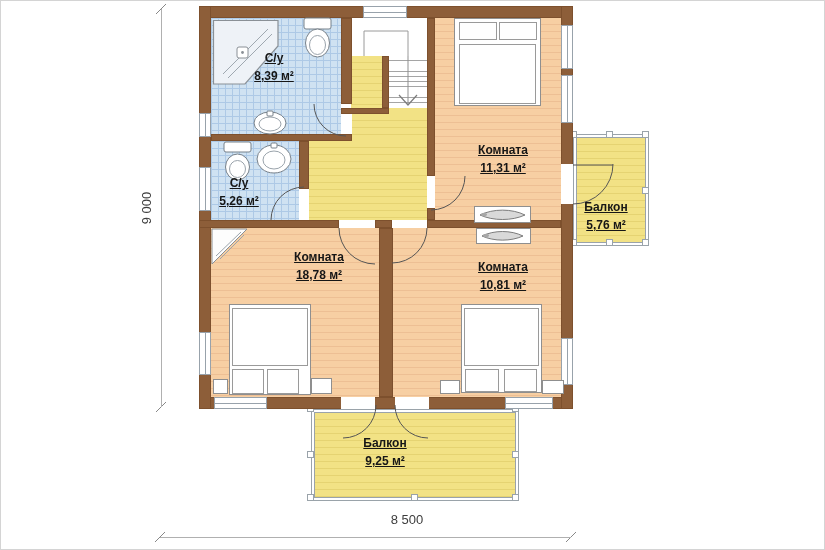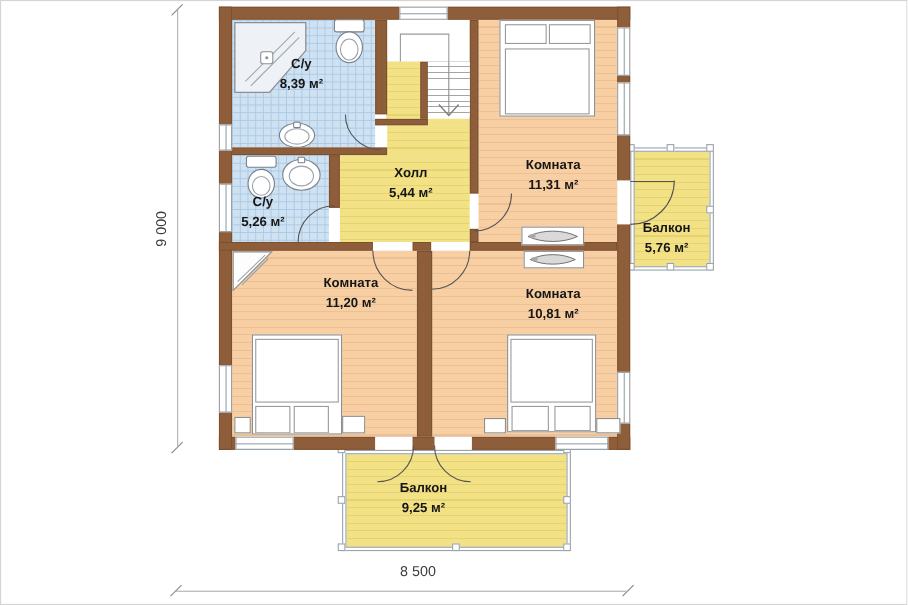--- a/index.html
+++ b/index.html
@@ -12,21 +12,21 @@
   .win.h::after{content:"";position:absolute;left:0;right:0;top:50%;height:1px;background:#98a2ab;}
   .win.v::after{content:"";position:absolute;top:0;bottom:0;left:50%;width:1px;background:#98a2ab;}
   .gap{position:absolute;background:#fff;}
   .furn{position:absolute;background:#fff;border:1px solid #8f8f8f;box-sizing:border-box;}
   .furn .part{position:absolute;background:#fff;border:1px solid #9a9a9a;box-sizing:border-box;}
   .treads{position:absolute;background:repeating-linear-gradient(to bottom,#ffffff 0px,#ffffff 4.4px,#a5a5a5 4.4px,#a5a5a5 5.2px);}
   .balcony{position:absolute;border:1px solid #9aa3aa;background:#fff;box-sizing:border-box;}
   .balcony .inner{position:absolute;left:2px;right:2px;top:2px;bottom:2px;border:1px solid #9aa3aa;background:repeating-linear-gradient(to bottom,var(--floor_yellow,#f2e285) 0px,var(--floor_yellow,#f2e285) 6px,var(--floor_yellow_line,#e5d372) 6px,var(--floor_yellow_line,#e5d372) 7px);}
   .post{position:absolute;width:7px;height:7px;background:#fff;border:1px solid #9aa3aa;box-sizing:border-box;}
   .label{position:absolute;text-align:center;font-weight:bold;font-size:12px;color:#161616;line-height:17.5px;}
-  .label span{display:block;white-space:nowrap;}
+  .label span{display:block;text-decoration:underline;white-space:nowrap;}
   .dim-line{position:absolute;background:#b0b0b0;}
   .dim-label{position:absolute;font-size:13px;color:#3d3d3d;text-align:center;}
   svg.overlay{position:absolute;left:0;top:0;pointer-events:none;}
 </style>
 </head>
 <body>
 
 <div id="canvas">
 
   <div class="tile-blue" style="left:210px;top:17px;width:130px;height:116px;"></div>
@@ -166,45 +166,41 @@
 
     <line x1="155" y1="13" x2="165" y2="3" stroke="#888"></line>
     <line x1="155" y1="411" x2="165" y2="401" stroke="#888"></line>
     <line x1="154" y1="541" x2="164" y2="531" stroke="#888"></line>
     <line x1="565" y1="541" x2="575" y2="531" stroke="#888"></line>
   </svg>
 
   <div class="dim-line" style="left:160px;top:8px;width:1px;height:398px;"></div>
   <div class="dim-line" style="left:159px;top:536px;width:411px;height:1px;"></div>
   <div class="dim-label" style="left:124px;top:192px;width:44px;height:30px;line-height:30px;transform:rotate(-90deg);">9 000</div>
-  <div class="dim-label" style="left:327px;top:511px;width:104px;">8 500</div>
+  <div class="dim-label" style="left:354px;top:511px;width:104px;">8 500</div>
 
   <div class="label" style="left:235px;top:49px;width:76px;">
     <span>С/у</span>
     <span>8,39 м²</span>
   </div>
   <div class="label" style="left:200px;top:174px;width:76px;">
     <span>С/у</span>
     <span>5,26 м²</span>
   </div>
-  <div class="label" style="left:335px;top:148px;width:75px;">
-    <span>Холл</span>
-    <span>5,44 м²</span>
-  </div>
   <div class="label" style="left:464px;top:141px;width:76px;">
     <span>Комната</span>
     <span>11,31 м²</span>
   </div>
   <div class="label" style="left:567px;top:198px;width:76px;">
     <span>Балкон</span>
     <span>5,76 м²</span>
   </div>
   <div class="label" style="left:280px;top:248px;width:76px;">
     <span>Комната</span>
-    <span>11,20 м²</span>
+    <span>18,78 м²</span>
   </div>
   <div class="label" style="left:464px;top:258px;width:76px;">
     <span>Комната</span>
     <span>10,81 м²</span>
   </div>
   <div class="label" style="left:346px;top:434px;width:76px;">
     <span>Балкон</span>
     <span>9,25 м²</span>
   </div>
 

